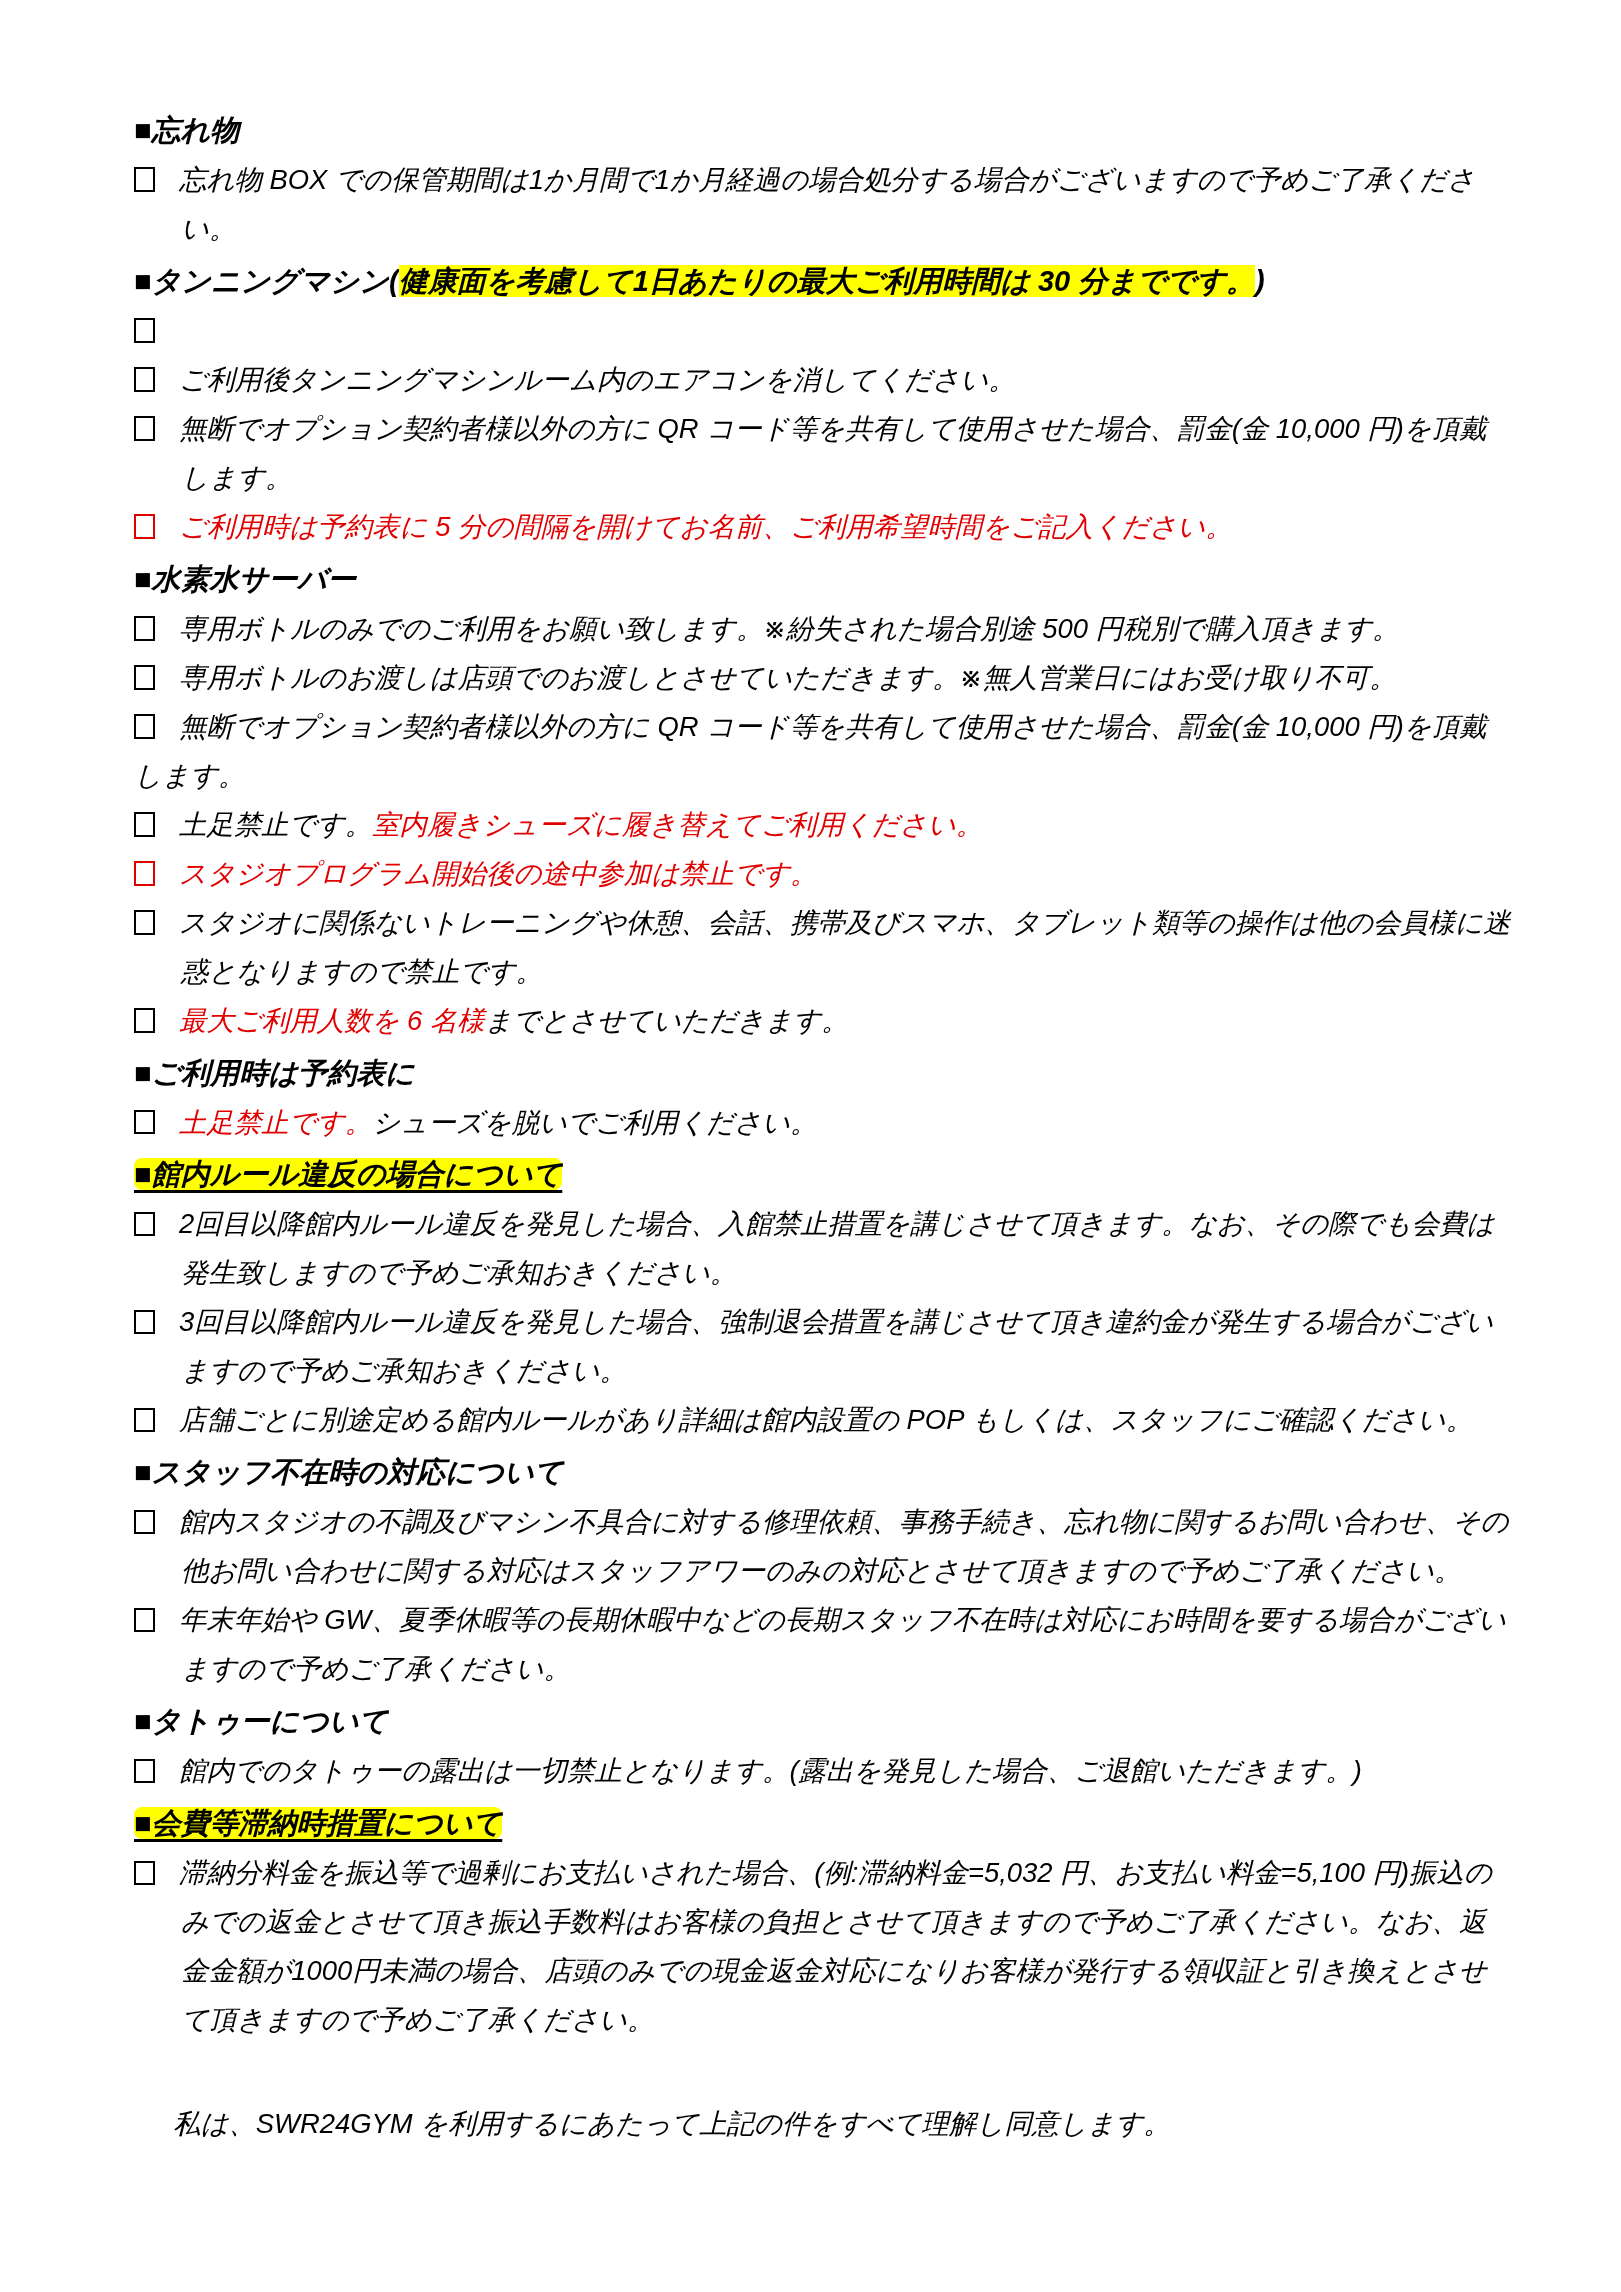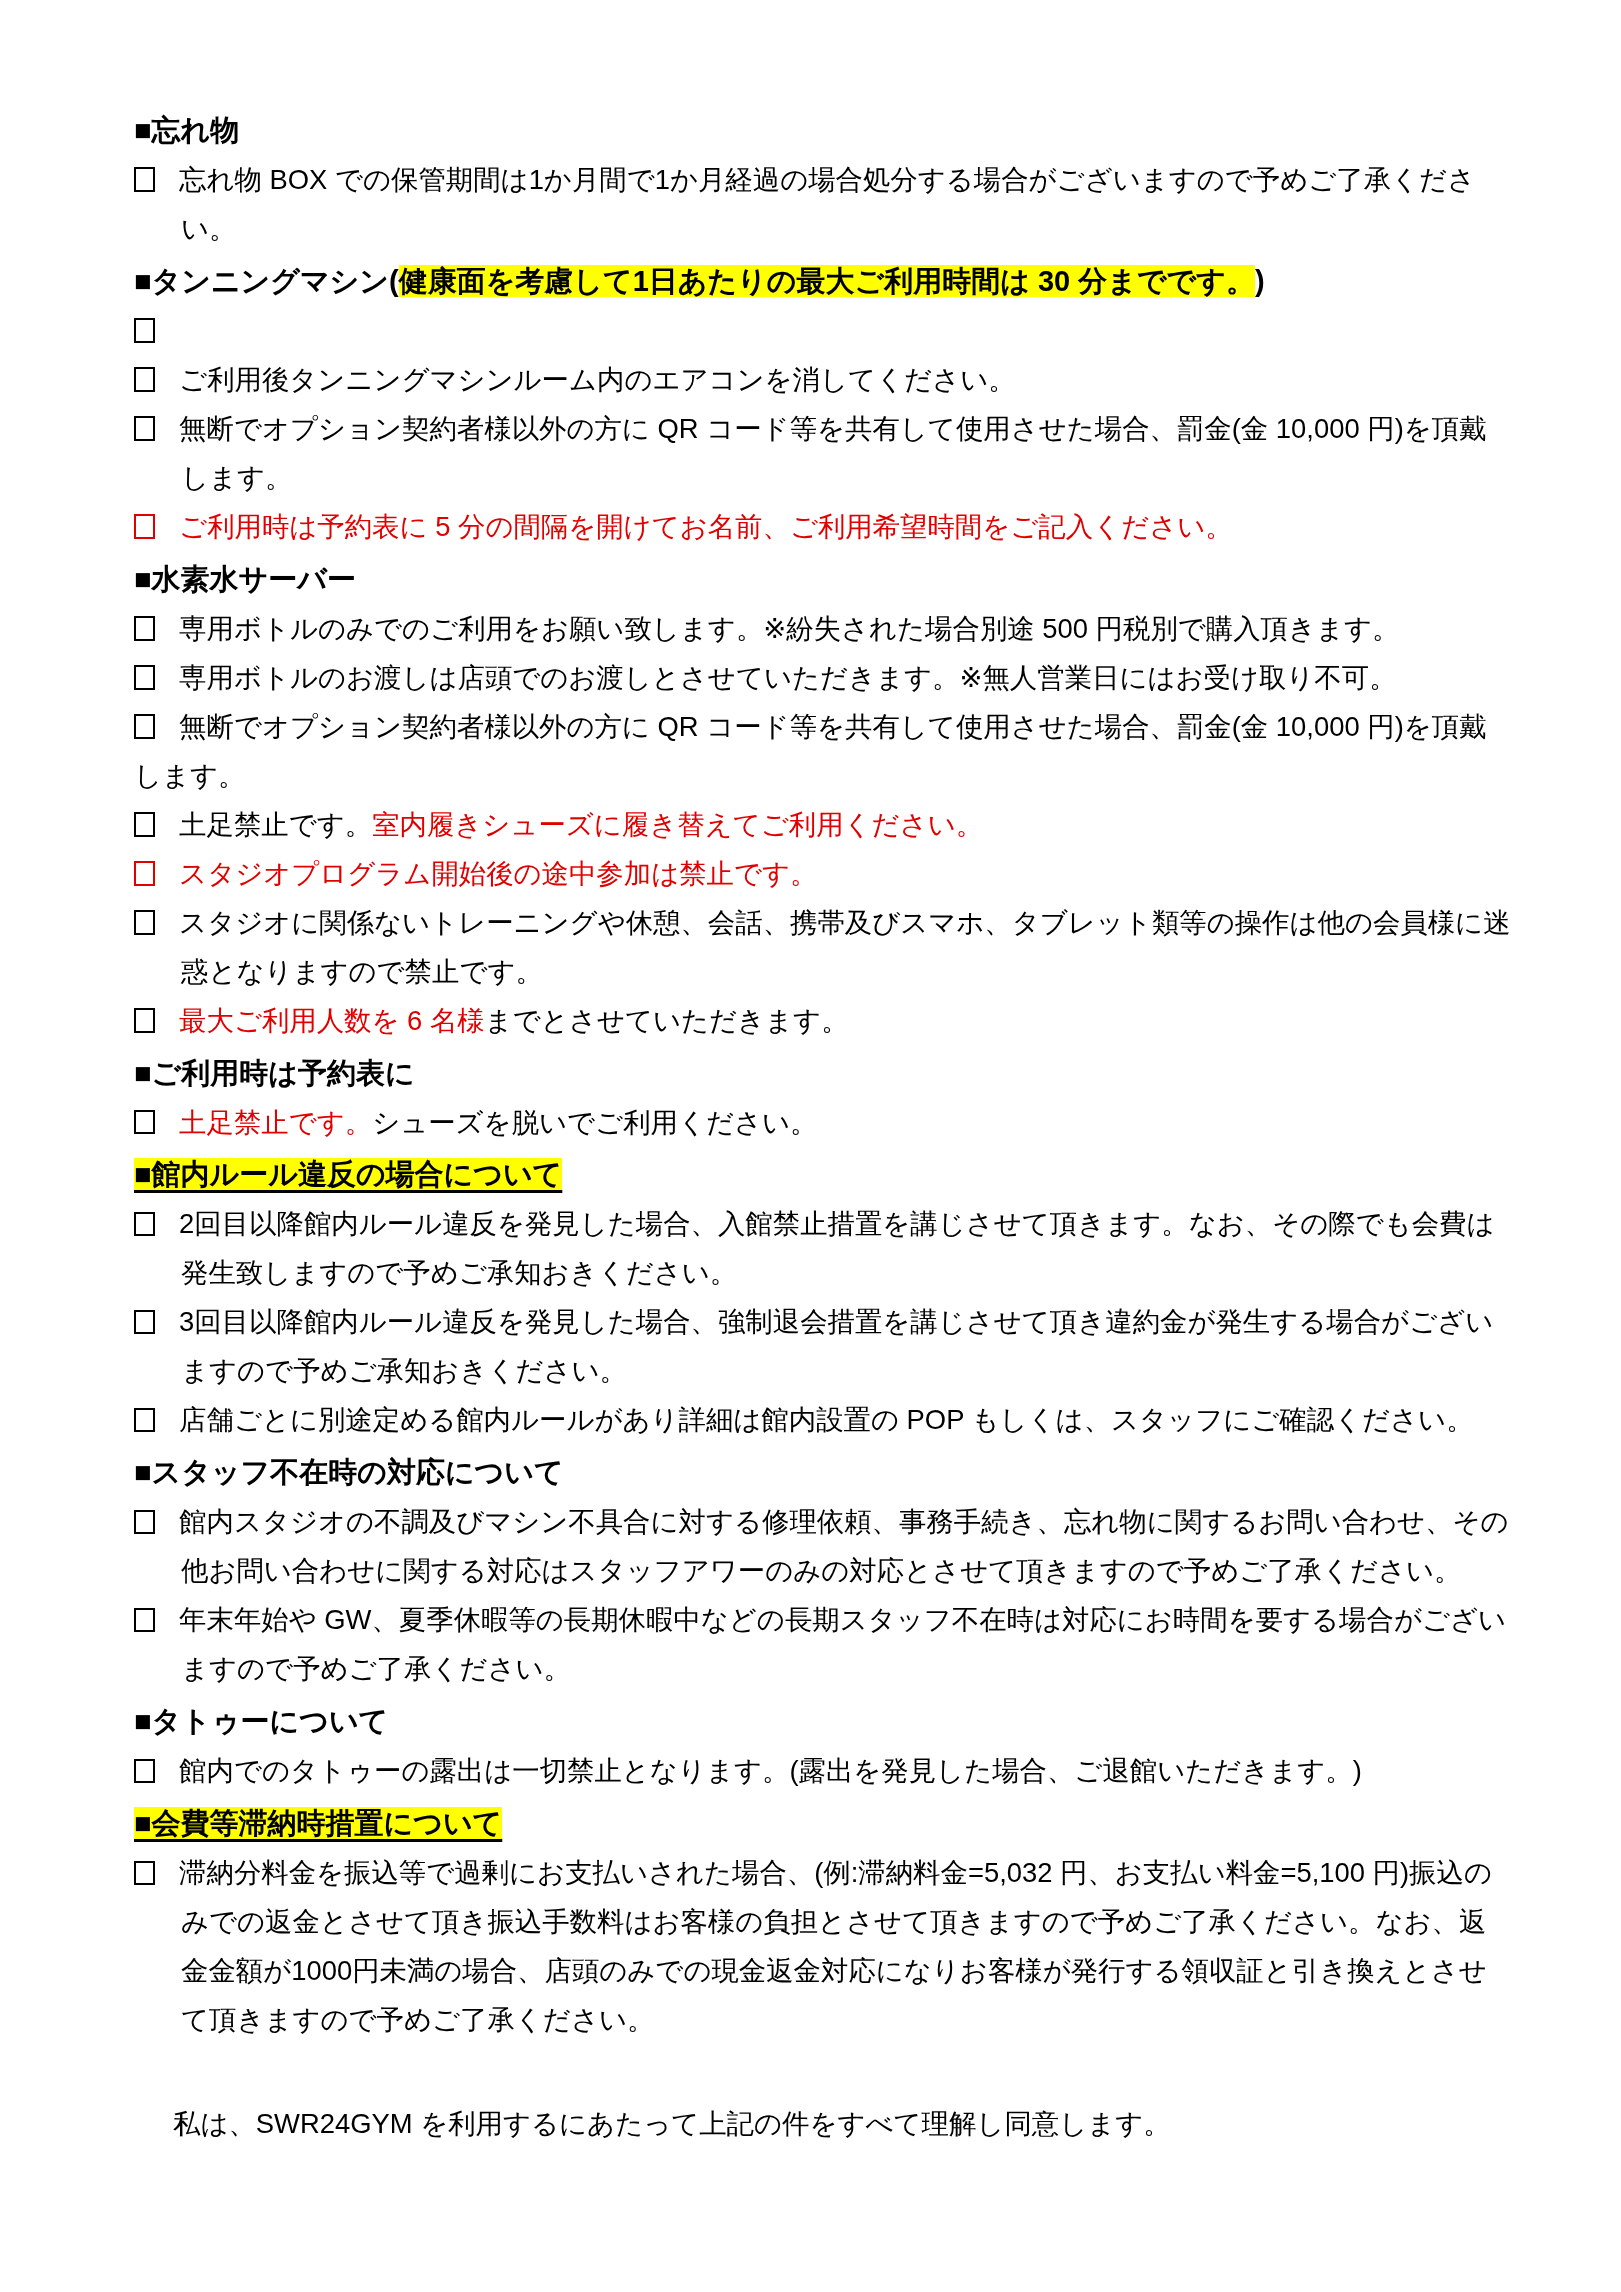--- a/index.html
+++ b/index.html
@@ -16,34 +16,36 @@
   body{
     height:2293px;
     font-family:"Liberation Sans","DejaVu Sans",sans-serif;
     color:var(--text);
     overflow:hidden;
   }
   .doc{
     padding:102px 108px 0 134px;
     font-size:27.4px;
     line-height:49px;
+    font-style:italic;
   }
   .heading{
     font-weight:700;
     font-size:29px;
     line-height:49px;
     margin-top:3.9px;
   }
   .heading .hl{
     background:var(--highlight);
   }
   .heading.hl-underline .hl{
     text-decoration:underline;
     text-decoration-thickness:2.5px;
     text-underline-offset:5.9px;
+    border-radius:8px;
   }
   .item{
     padding-left:47px;
     text-indent:-47px;
   }
   .item.no-hang{
     padding-left:0;
     text-indent:0;
   }
   .checkbox{

